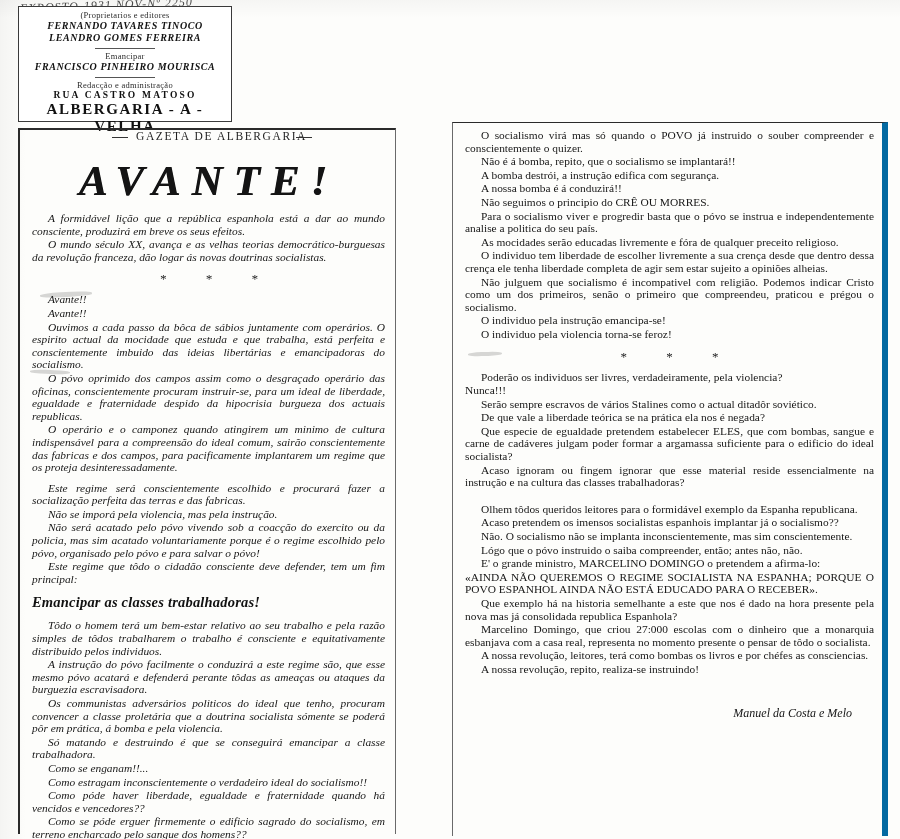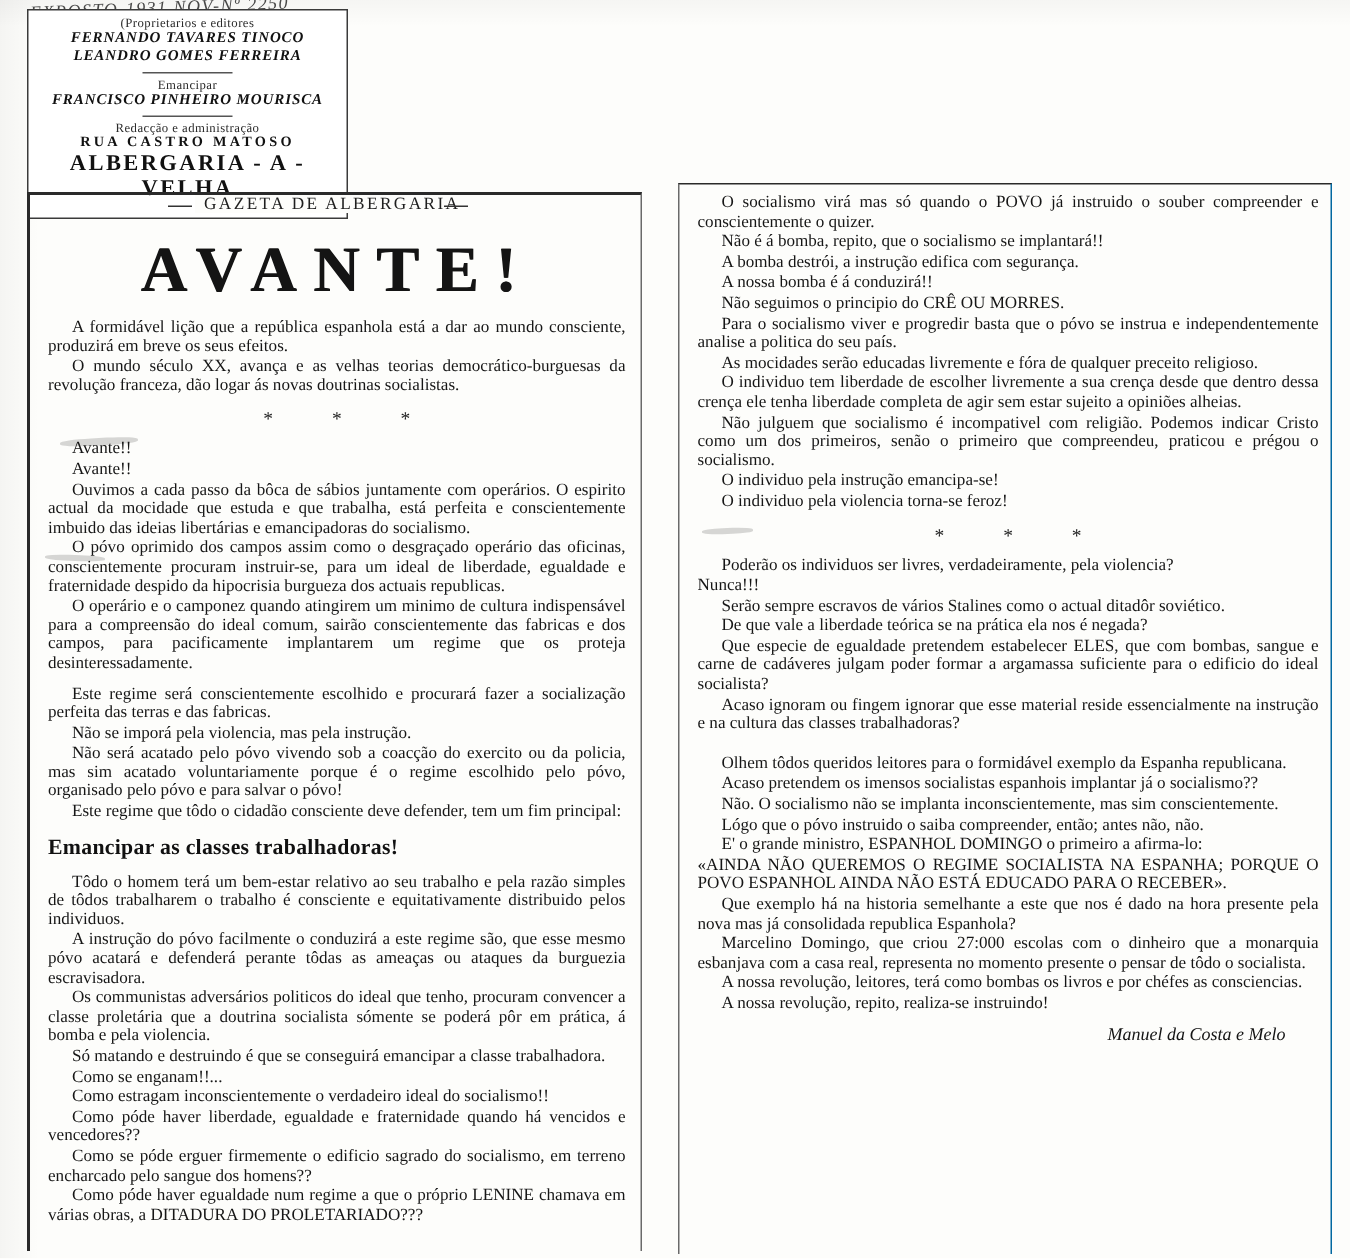--- a/index.html
+++ b/index.html
@@ -25,21 +25,21 @@
       linear-gradient(180deg, rgba(0,0,0,0.03) 0px, rgba(0,0,0,0) 18px);
     pointer-events: none;
   }
 
   
   .masthead {
     position: absolute;
     left: 18px;
     top: 6px;
     width: 214px;
-    height: 140px;
+    height: 116px;
     border: 1px solid #3a3a3a;
     background: #fff;
     text-align: center;
     padding-top: 3px;
     box-sizing: border-box;
   }
   .masthead .mh-label {
     font-size: 8.5px;
     letter-spacing: .3px;
     color: #2b2b2b;
@@ -81,37 +81,38 @@
     transform: rotate(-2.2deg);
     letter-spacing: 1px;
     opacity: .85;
   }
 
   
   .col-left {
     position: absolute;
     left: 18px;
     top: 128px;
-    width: 410px;
+    width: 378px;
     height: 706px;
     border-left: 2px solid #2a2a2a;
     border-top: 2px solid #2a2a2a;
     border-right: 1px solid #6a6a6a;
     box-sizing: border-box;
     padding: 0 10px 0 12px;
+    font-style: italic;
   }
   .col-right {
     position: absolute;
     left: 452px;
     top: 122px;
     width: 436px;
     height: 714px;
     border-left: 1px solid #6a6a6a;
     border-top: 1.5px solid #2a2a2a;
-    border-right: 1px solid #0369a1;
+    border-right: 6px solid #0369a1;
     box-sizing: border-box;
     padding: 6px 8px 0 12px;
   }
 
   
   .running-head {
     position: absolute;
     left: 130px;
     top: 130px;
     font-size: 11.5px;
@@ -165,21 +166,21 @@
     font-size: 14.5px;
     font-weight: bold;
     margin: 9px 0 8px 0;
     letter-spacing: .2px;
     color: #111;
   }
   .signature {
     text-align: right;
     font-style: italic;
     font-size: 12px;
-    margin-top: 6px;
+    margin-top: 30px;
     padding-right: 22px;
     color: #141414;
   }
   .caps-quote {
     font-size: 10.8px;
     line-height: 12.4px;
   }
 
   
   .smudge {
@@ -263,21 +264,21 @@
       <p class="noindent">Nunca!!!</p>
       <p>Serão sempre escravos de vários Stalines como o actual  ditadôr soviético.</p>
       <p>De que vale a liberdade teórica se na prática  ela nos é negada?</p>
       <p>Que especie de egualdade pretendem estabelecer ELES, que  com bombas, sangue e carne de cadáveres julgam poder formar a argamassa suficiente para o edificio do ideal socialista?</p>
       <p>Acaso ignoram ou fingem ignorar que esse material  reside essencialmente na instrução e na cultura das classes trabalhadoras?</p>
       <div class="spacer-md"></div>
       <p>Olhem tôdos queridos leitores para o formidável exemplo da Espanha republicana.</p>
       <p>Acaso pretendem os imensos socialistas espanhois implantar já o socialismo??</p>
       <p>Não. O socialismo não se implanta inconscientemente, mas sim conscientemente.</p>
       <p>Lógo que o póvo instruido o saiba compreender, então; antes não, não.</p>
-      <p>E' o grande ministro, ESPANHOL DOMINGO o primeiro a afirma-lo:</p>
+      <p>E' o grande ministro, MARCELINO DOMINGO o pretendem a afirma-lo:</p>
       <p class="caps-quote noindent">«AINDA NÃO QUEREMOS O REGIME SOCIALISTA  NA ESPANHA; PORQUE O POVO ESPANHOL AINDA NÃO ESTÁ EDUCADO  PARA O RECEBER».</p>
       <p>Que exemplo há na historia semelhante a este que nos é dado na hora presente pela nova mas já consolidada republica Espanhola?</p>
       <p>Marcelino Domingo, que criou 27:000 escolas com o dinheiro que a monarquia esbanjava com a casa real, representa no momento presente o pensar de tôdo o socialista.</p>
       <p>A nossa revolução, leitores, terá  como bombas  os livros e por chéfes as consciencias.</p>
       <p>A nossa revolução, repito, realiza-se instruindo!</p>
       <div class="signature">Manuel da Costa e Melo</div>
     </div>
   </div>
 
   <div class="smudge" style="left:40px; top:292px; width:52px; height:5px; transform:rotate(-3deg);"></div>

